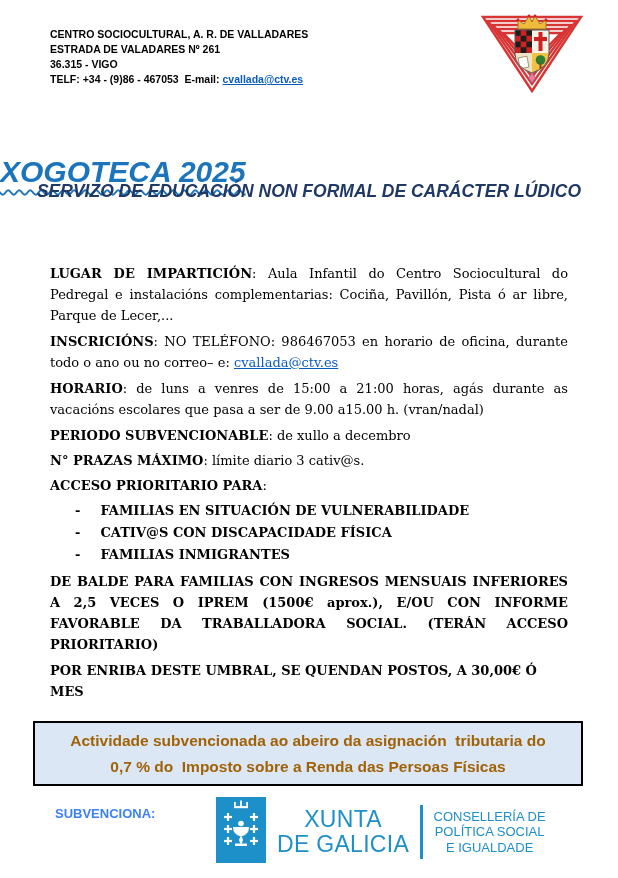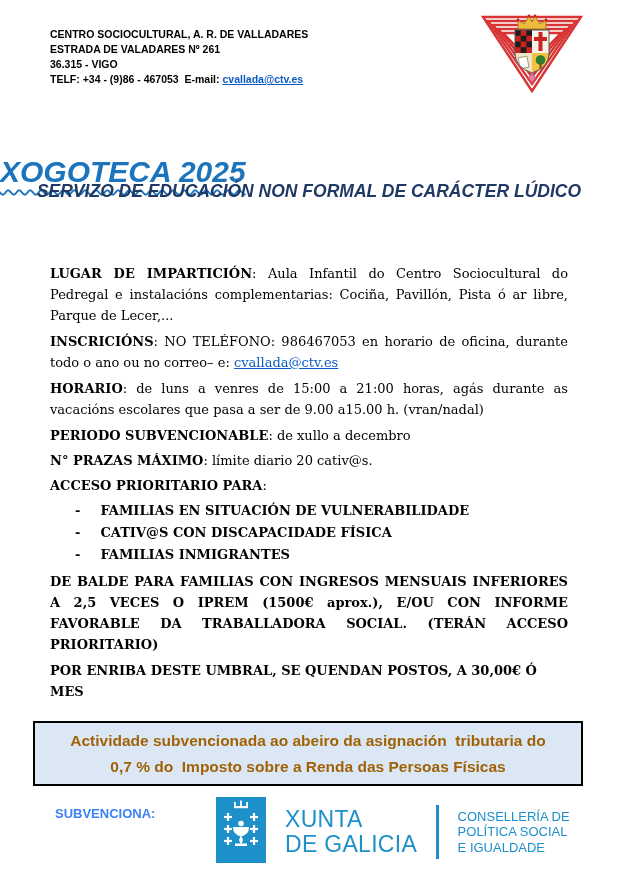--- a/index.html
+++ b/index.html
@@ -57,22 +57,22 @@
     display:flex;flex-direction:column;justify-content:center;
     text-align:center;font-family:"Liberation Sans",sans-serif;font-weight:bold;
     font-size:15.5px;line-height:26px;color:#a16207;
   }
   
   .subvenciona{
     position:absolute;left:55px;top:806px;
     font-family:"Liberation Sans",sans-serif;font-weight:bold;font-size:13px;color:#3b82f6;
   }
   .xunta{
-    position:absolute;left:216px;top:797px;display:flex;align-items:center;gap:19px;
-    color:#1d8fc9;font-family:"Liberation Sans",sans-serif;
+    position:absolute;left:216px;top:797px;display:flex;align-items:center;gap:11px;
+    color:#1d8fc9;font-family:"Liberation Sans",sans-serif;text-align:center;
   }
   .xunta-wordmark{font-size:23px;line-height:25px;letter-spacing:0.3px;}
   .xunta-divider{width:2.5px;height:54px;background:#1d8fc9;}
   .conselleria{font-size:13px;line-height:15.5px;}
 </style>
 </head>
 <body>
 
 <div class="page">
 
@@ -136,21 +136,21 @@
   <div class="content">
 
     <p><span class="lbl">LUGAR DE IMPARTICIÓN</span><span>: Aula Infantil do Centro Sociocultural do Pedregal e instalacións complementarias: Cociña, Pavillón, Pista ó ar libre, Parque de Lecer,...</span></p>
 
     <p><span class="lbl">INSCRICIÓNS</span><span>: NO TELÉFONO: 986467053 en horario de oficina, durante todo o ano ou no correo– e: </span><span class="link">cvallada@ctv.es</span></p>
 
     <p><span class="lbl">HORARIO</span><span>: de luns a venres de 15:00 a 21:00 horas, agás durante as vacacións escolares que pasa a ser de 9.00 a15.00 h. (vran/nadal)</span></p>
 
     <p class="gap"><span class="lbl">PERIODO SUBVENCIONABLE</span><span>: de xullo a decembro</span></p>
 
-    <p class="gap"><span class="lbl">N° PRAZAS MÁXIMO</span><span>: límite diario 20 cativ@s.</span></p>
+    <p class="gap"><span class="lbl">N° PRAZAS MÁXIMO</span><span>: límite diario 3 cativ@s.</span></p>
 
     <p class="gap"><span class="lbl">ACCESO PRIORITARIO PARA</span><span>:</span></p>
 
     <div class="bullets">
       <div class="bullet">
         <span>-</span>
         <span>FAMILIAS EN SITUACIÓN DE VULNERABILIDADE</span>
       </div>
       <div class="bullet">
         <span>-</span>

